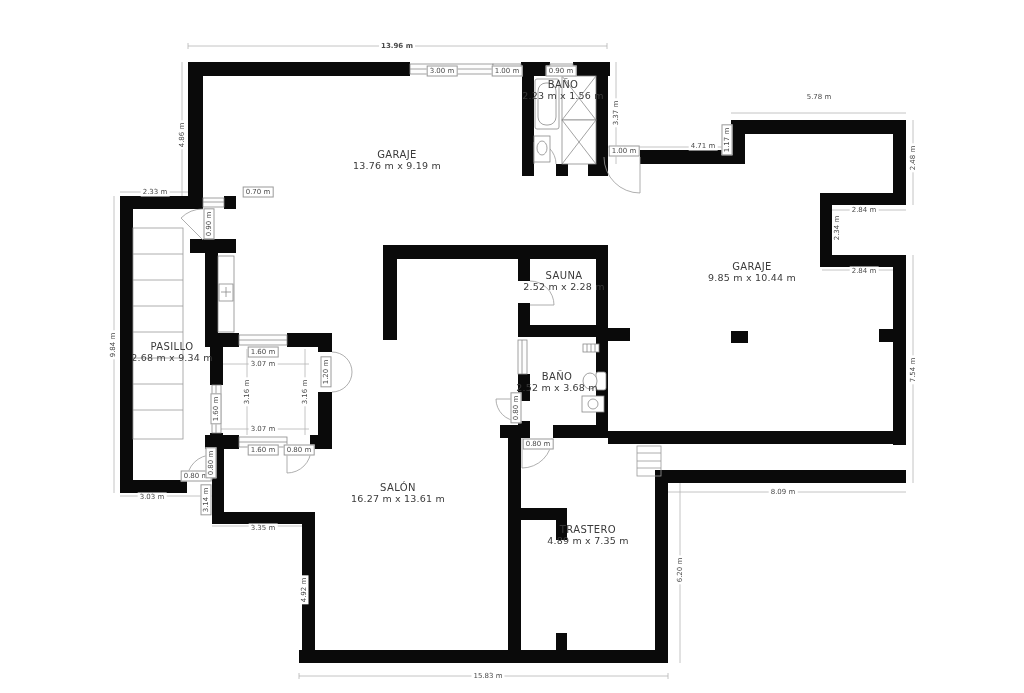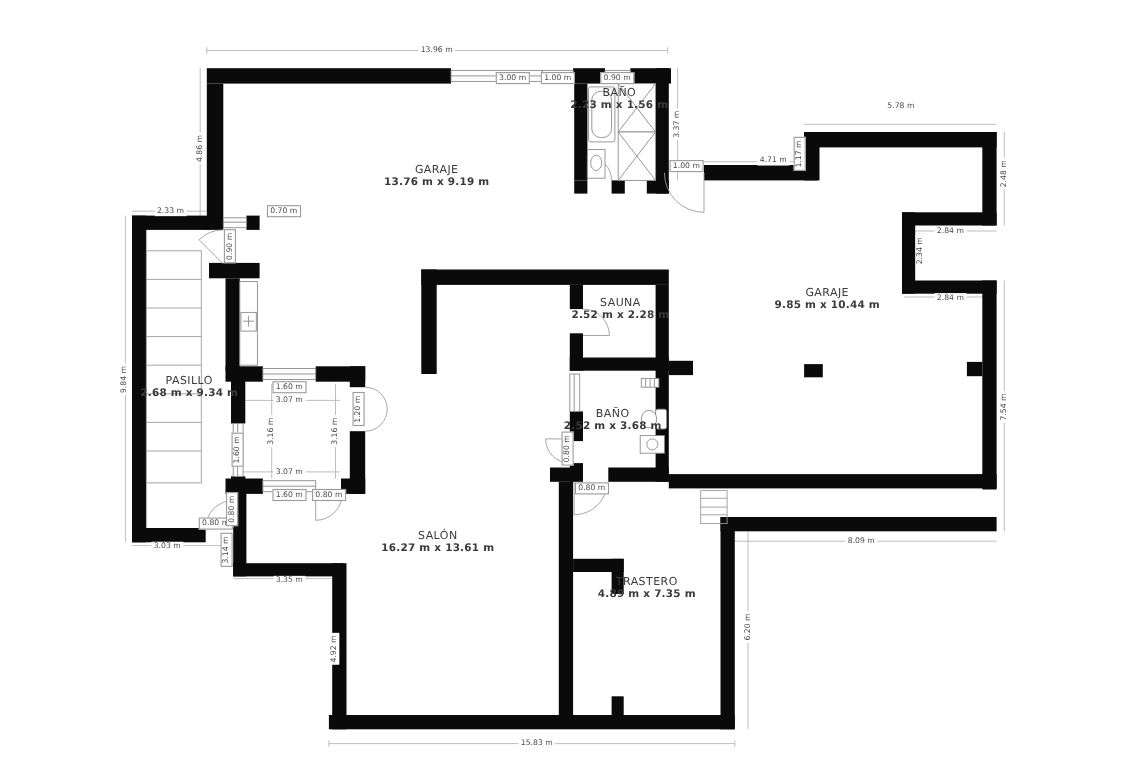--- a/index.html
+++ b/index.html
@@ -2,21 +2,21 @@
 <html><head>
 <meta charset="utf-8">
 <style>
   html,body{margin:0;padding:0;background:#ffffff;}
   body{font-family:"DejaVu Sans", sans-serif;}
   #canvas{position:relative;width:1024px;height:693px;background:#ffffff;overflow:hidden;}
   #plan-svg{position:absolute;left:0;top:0;}
   #label-layer{position:absolute;left:0;top:0;width:1024px;height:693px;pointer-events:none;}
   .room-label{position:absolute;transform:translate(-50%,-50%);text-align:center;color:#3a3a3a;white-space:nowrap;background:transparent;}
   .room-name{font-size:10px;letter-spacing:.4px;}
-  .room-dims{font-size:9.5px;letter-spacing:.2px;font-weight:bold;}
+  .room-dims{font-size:9.5px;letter-spacing:.2px;}
   .dim-label{position:absolute;font-size:7px;line-height:9px;color:#4a4a4a;background:#fff;padding:0 2px;transform:translate(-50%,-50%);white-space:nowrap;}
   .dim-label.rot{transform:translate(-50%,-50%) rotate(-90deg);}
   .dim-label.boxed{border:0.5px solid #9a9a9a;}
 </style>
 </head>
 <body>
 
 <div id="canvas">
   <svg id="plan-svg" width="1024" height="693" viewBox="0 0 1024 693" xmlns="http://www.w3.org/2000/svg">
 
@@ -234,22 +234,22 @@
         <div class="room-dims">2.52 m x 3.68 m</div>
       </div>
       <div class="room-label" style="left: 398px; top: 493px; text-align: center;">
         <div class="room-name">SALÓN</div>
         <div class="room-dims">16.27 m x 13.61 m</div>
       </div>
       <div class="room-label" style="left: 588px; top: 535px;">
         <div class="room-name">TRASTERO</div>
         <div class="room-dims">4.89 m x 7.35 m</div>
       </div>
-      <div class="dim-label" style="left: 397px; top: 46px;">13.96 m</div>
-      <div class="dim-label boxed" style="left: 466px; top: 71px;">3.00 m</div>
+      <div class="dim-label" style="left: 397px; top: 46px; font-weight: bold;">13.96 m</div>
+      <div class="dim-label boxed" style="left: 442px; top: 71px;">3.00 m</div>
       <div class="dim-label boxed" style="left: 507px; top: 71px;">1.00 m</div>
       <div class="dim-label boxed" style="left: 561px; top: 71px;">0.90 m</div>
       <div class="dim-label rot" style="left: 182px; top: 135px;">4.86 m</div>
       <div class="dim-label" style="left: 155px; top: 192px;">2.33 m</div>
       <div class="dim-label boxed" style="left: 214px; top: 192px; margin-left: 44px;">0.70 m</div>
       <div class="dim-label boxed rot" style="left: 209px; top: 224px;">0.90 m</div>
       <div class="dim-label rot" style="left: 113px; top: 345px;">9.84 m</div>
       <div class="dim-label rot" style="left: 616px; top: 113px;">3.37 m</div>
       <div class="dim-label boxed" style="left: 624px; top: 151px;">1.00 m</div>
       <div class="dim-label" style="left: 690px; top: 146px; margin-left: 13px;">4.71 m</div>

